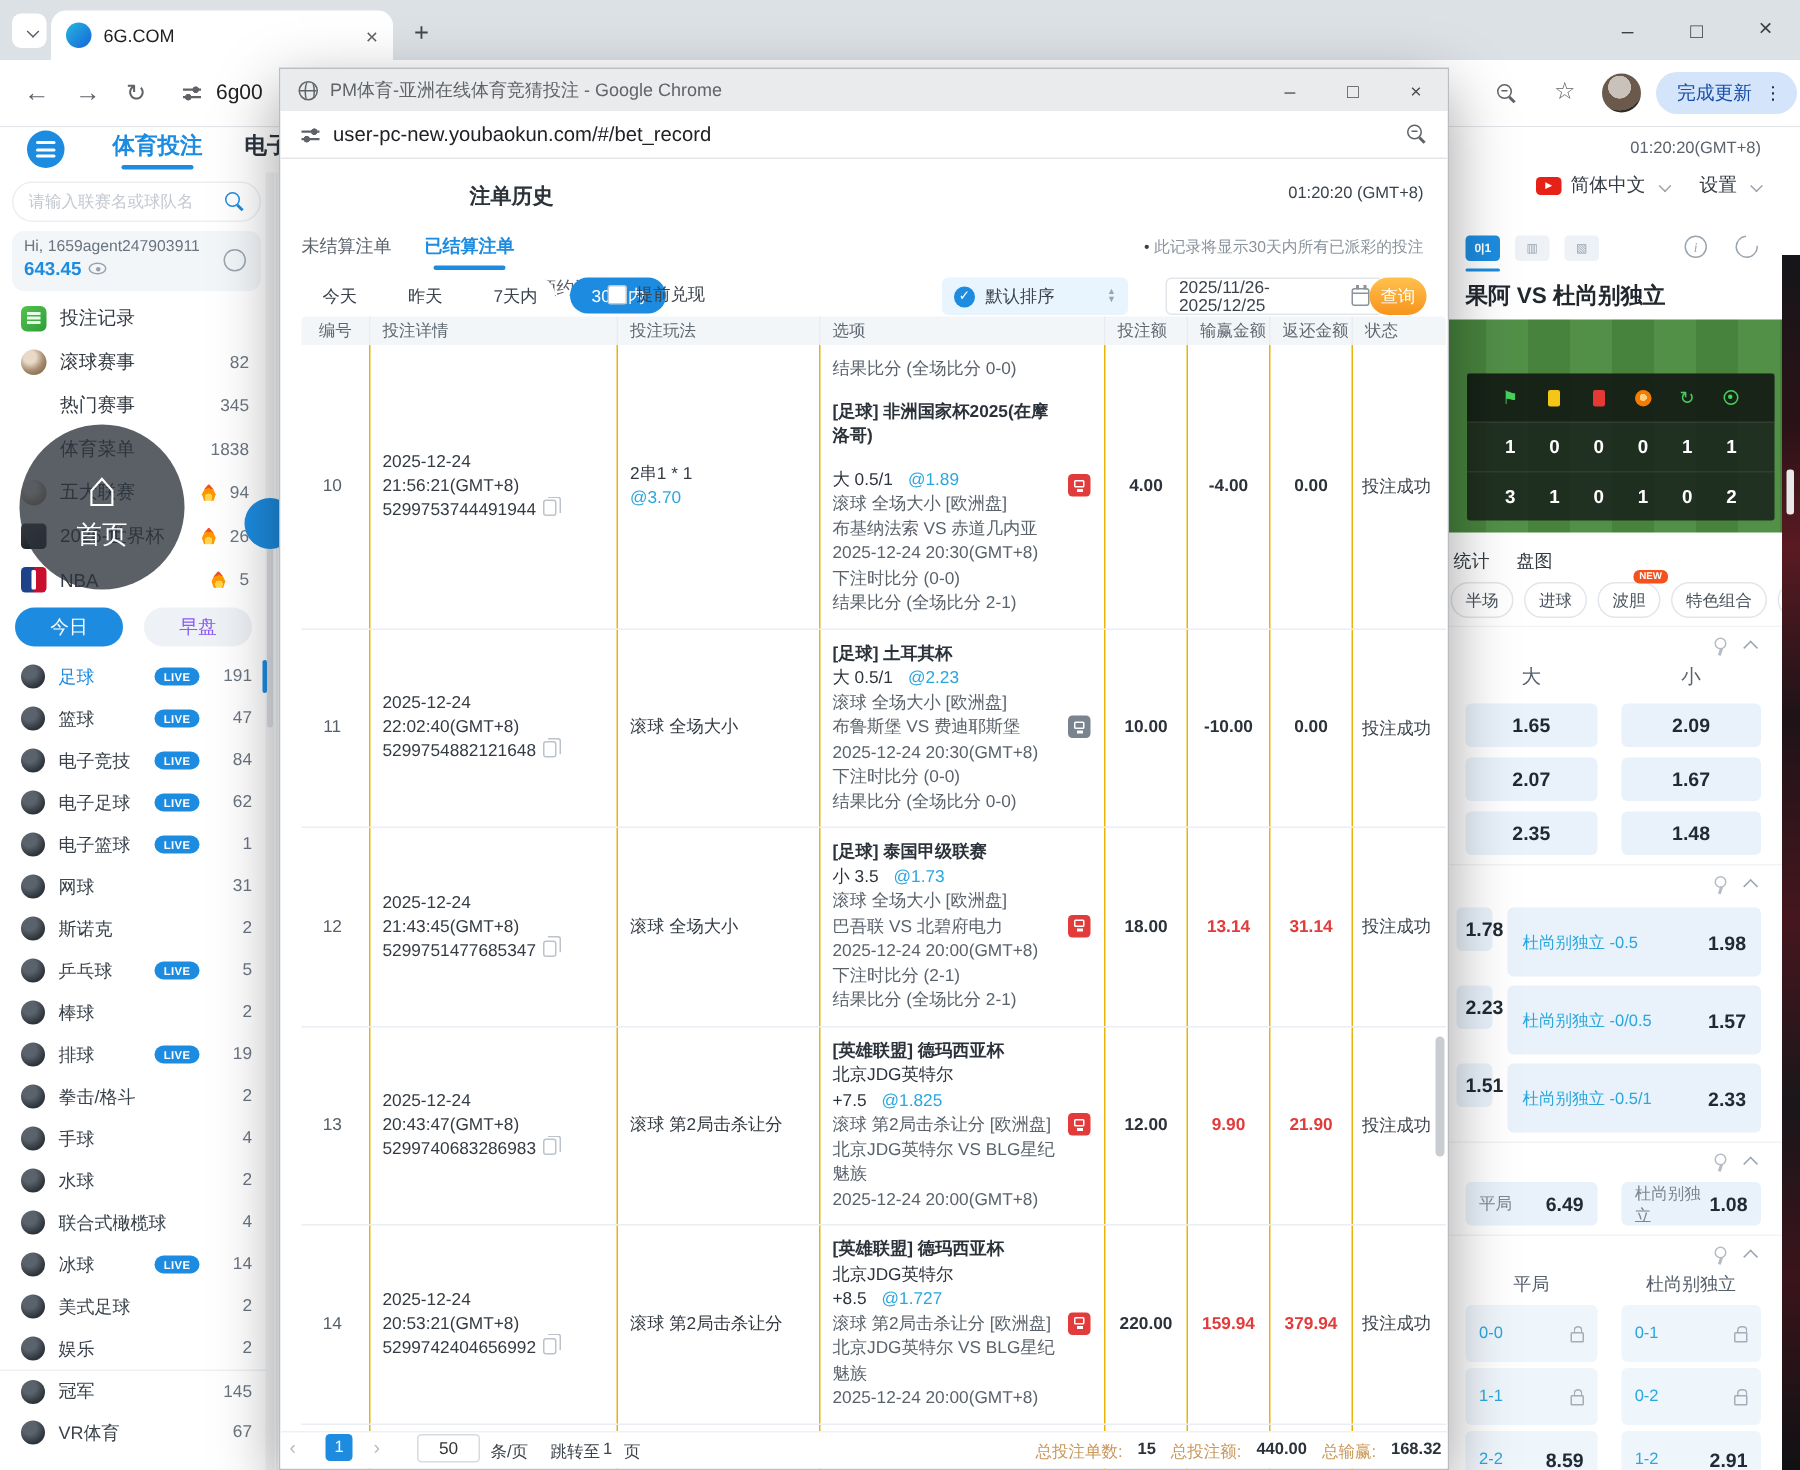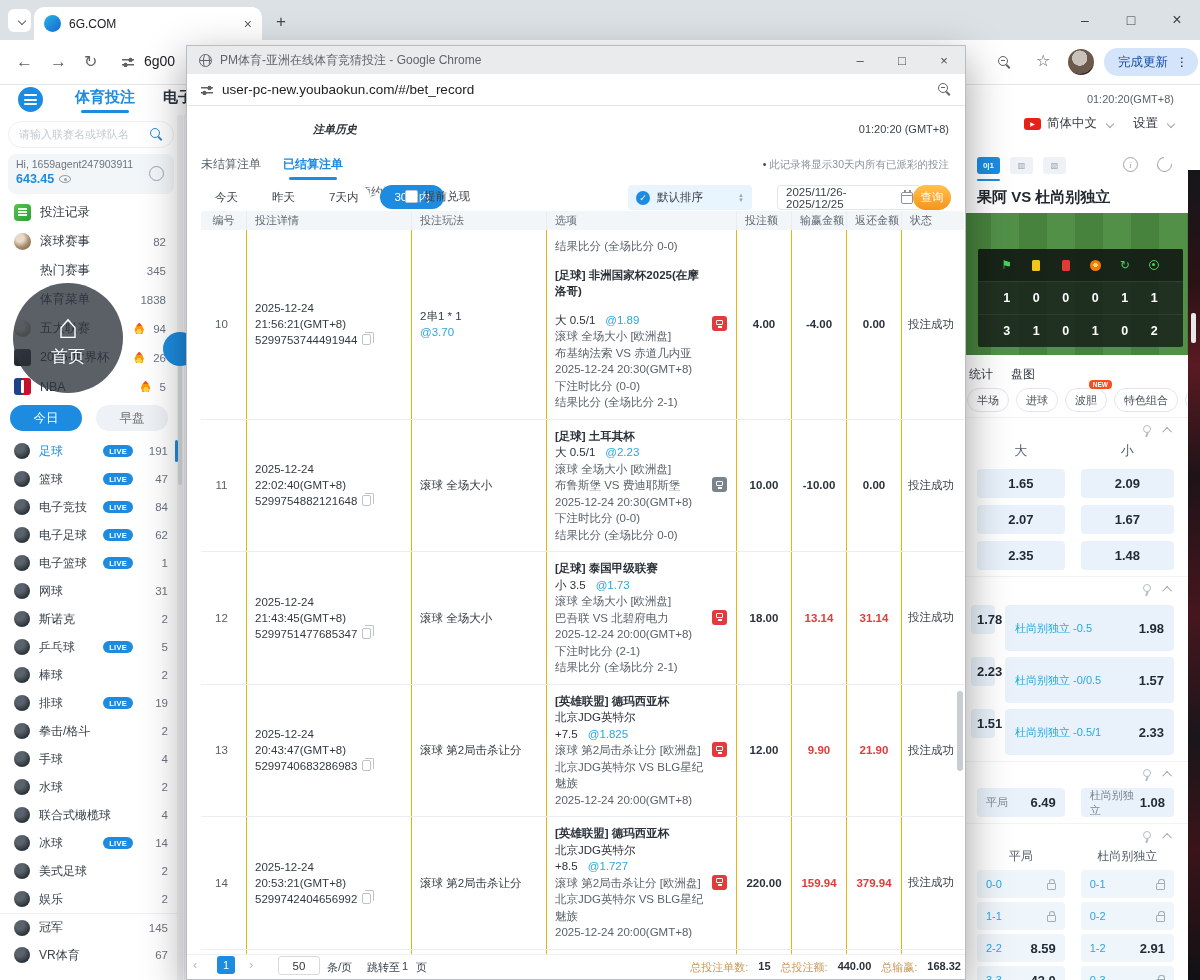--- a/index.html
+++ b/index.html
@@ -75,21 +75,21 @@
   .sm-ic.fire { background:none; }
   .sm-ic.none { background:none; }
   .sm-ic.wc { background:linear-gradient(145deg,#3a3f46,#15181c); border-radius:3px; }
   .sm-ic.nba { background:linear-gradient(90deg,#1d428a 50%,#c8102e 50%); border-radius:3px; position:relative; }
   .sm-ic.nba::after { content:""; position:absolute; left:7px; top:2px; width:2.5px; height:13px; background:#fff; border-radius:1px; }
   .flame { width:10px; height:12px; background:radial-gradient(circle at 50% 72%,#ffd54f 0 26%,#ff9800 27% 60%,#f4511e 61%);
     clip-path:polygon(50% 0,78% 28%,96% 58%,82% 95%,18% 95%,4% 58%,22% 28%); flex:0 0 auto; }
   .day-pills { position:absolute; left:0; top:290px; width:178px; display:flex; gap:14px; padding:0 10px; }
   .pill { flex:1; height:26px; border-radius:13px; display:flex; align-items:center; justify-content:center; font-size:12.5px; }
   .pill.today { background:#1d8ce0; color:#fff; }
-  .pill.early { background:#eef1f5; color:#737373; }
+  .pill.early { background:#eef1f5; color:#8b5cf6; }
   .sports-list { position:absolute; left:0; top:322px; width:178px; }
   .sp-item { height:28px; display:flex; align-items:center; padding:0 10px 0 14px; gap:9px; position:relative; }
   .sp-item.divided { border-top:1px solid #eef1f4; }
   .sp-ic { width:16px; height:16px; border-radius:50%; background:radial-gradient(circle at 35% 30%,#5a626b 0 30%,#2e343b 70%); flex:0 0 auto; }
   .sp-label { font-size:12px; color:#3a424b; flex:1; }
   .sp-item.active .sp-label { color:#1d8ce0; }
   .sp-item.active::after { content:""; position:absolute; right:0; top:3px; bottom:3px; width:3px; background:#1d8ce0; border-radius:2px; }
   .live-badge { background:#1d8ce0; color:#fff; font-size:7.5px; font-weight:bold; border-radius:8px; padding:1.5px 6px; letter-spacing:.3px; }
   .sp-count { font-size:11.5px; color:#6a7480; width:26px; text-align:right; }
   .home-fab { position:absolute; left:13px; top:198px; width:110px; height:110px; border-radius:50%; background:rgba(45,51,60,.78); display:flex; flex-direction:column; align-items:center; justify-content:center; z-index:10; color:#fff; }
@@ -149,21 +149,21 @@
   .hc-odds { font-size:13px; font-weight:bold; color:#1f2a35; }
   .x2-row { display:flex; padding:0 14px; gap:8px; margin-top:4px; }
   .x2-box { height:29px; background:#e9f2fb; border-radius:4px; display:flex; align-items:center; padding:0 9px; }
   .x2-box .lbl { font-size:11px; color:#7c8690; flex:1; }
   .x2-box .v { font-size:13px; font-weight:bold; color:#1f2a35; }
   .x2-box.l { width:94px; } .x2-box.r { width:100px; margin-left:8px; }
   .cs-heads { display:flex; padding:0 14px; gap:8px; height:20px; align-items:center; }
   .cs-heads div { font-size:12px; color:#55606b; text-align:center; }
   .cs-heads .l { width:94px; } .cs-heads .r { width:100px; margin-left:8px; }
   .cs-row { display:flex; padding:0 14px; gap:8px; margin-top:4px; }
-  .cs-box { height:28px; background:#eef5fb; border-radius:4px; display:flex; align-items:center; padding:0 9px; }
+  .cs-box { height:38px; background:#eef5fb; border-radius:4px; display:flex; align-items:center; padding:0 9px; }
   .cs-box.l { width:94px; } .cs-box.r { width:100px; margin-left:8px; }
   .cs-score { font-size:11px; color:#2aa7dd; flex:1; }
   .cs-val { font-size:13px; font-weight:bold; color:#1f2a35; }
   .lock { display:inline-block; width:9px; height:7px; border:1.2px solid #a4aeb8; border-radius:1px; position:relative; margin-top:4px; }
   .lock::before { content:""; position:absolute; left:1px; top:-5px; width:4.5px; height:4px; border:1.2px solid #a4aeb8; border-bottom:none; border-radius:3px 3px 0 0; }
 
   .dark-strip { position:absolute; top:85px; left:1188px; width:12px; bottom:0;
     background:linear-gradient(180deg,#15161a 0%,#2a1216 14%,#5a1a22 24%,#1e1318 38%,#46161e 55%,#1a161a 70%,#3a141a 84%,#101114 100%); }
   .dark-strip .thumb { position:absolute; left:3px; top:143px; width:5px; height:30px; background:#e8e8e8; border-radius:2px; }
 
@@ -172,21 +172,21 @@
   .pp-titlebar { position:absolute; top:0; left:0; right:0; height:28px; background:#eaebec; display:flex; align-items:center; padding:0 0 0 12px; }
   .globe { width:13px; height:13px; border:1.4px solid #5f6368; border-radius:50%; position:relative; overflow:hidden; flex:0 0 auto; }
   .globe::before { content:""; position:absolute; left:-1px; right:-1px; top:5px; height:1.3px; background:#5f6368; }
   .globe::after { content:""; position:absolute; left:3px; top:-2px; width:4.5px; height:14px; border:1.3px solid #5f6368; border-radius:50%; }
   .pp-title { font-size:12px; color:#606468; margin-left:8px; flex:1; white-space:nowrap; overflow:hidden; }
   .pp-ctl { width:42px; height:28px; display:flex; align-items:center; justify-content:center; color:#4a4e52; font-size:13px; }
   .pp-urlbar { position:absolute; top:28px; left:0; right:0; height:32px; background:#fff; border-bottom:1px solid #e4e6e9; display:flex; align-items:center; padding:0 14px; gap:9px; }
   .pp-url { font-size:13.5px; color:#202124; flex:1; }
   .pp-content { position:absolute; top:60px; left:0; right:0; bottom:0; background:#fff; overflow:hidden; }
   .pp-header { position:absolute; top:12px; left:0; right:0; height:24px; }
-  .pp-header .h-title { position:absolute; left:126px; top:4px; font-size:11px; color:#2b323a; font-weight:bold;font-style:italic; }
+  .pp-header .h-title { position:absolute; left:126px; top:4px; font-size:14px; color:#2b323a; font-weight:bold; }
   .pp-header .h-clock { position:absolute; right:16px; top:5px; font-size:11px; color:#3a424b; }
   .pp-tabs { position:absolute; top:48px; left:14px; right:14px; height:26px; }
   .pp-tab { position:absolute; top:2px; font-size:12px; color:#5a626b; }
   .pp-tab.t0 { left:0; } .pp-tab.t1 { left:82px; } .pp-tab.t2 { left:158px;margin-top:28px; }
   .pp-tab.active { color:#1d8ce0; font-weight:bold; }
   .pp-tab.active::after { content:""; position:absolute; left:6px; right:6px; bottom:-7px; height:3px; border-radius:2px; background:#1d8ce0; }
   .pp-note { position:absolute; right:2px; top:4px; font-size:10.5px; color:#8a939c; }
   .pp-note .dot { color:#39414a; margin-right:3px; }
   .pp-filter { position:absolute; top:78px; left:14px; right:14px; height:27px; }
   .f-quick { position:absolute; left:2px; top:1px; display:flex; gap:10px; align-items:center; }

